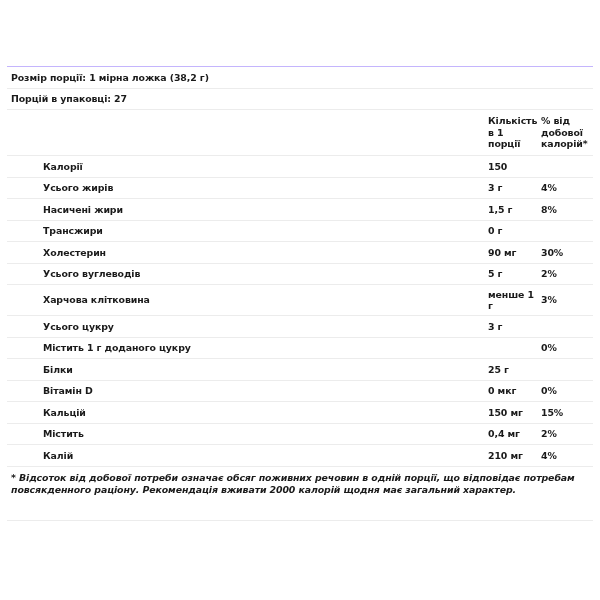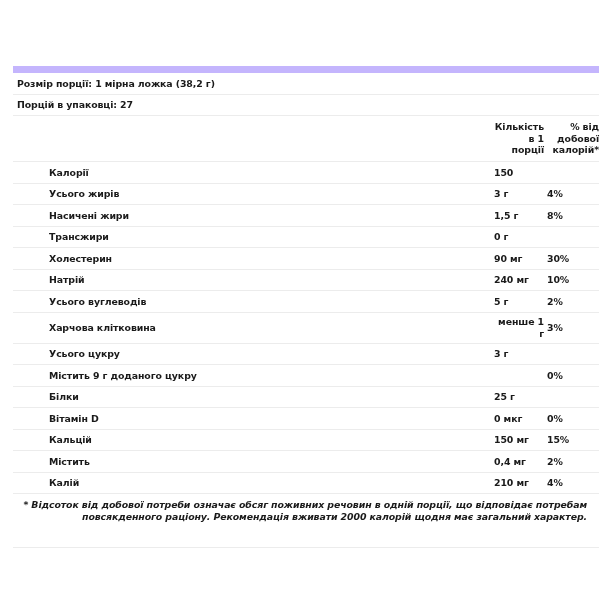--- a/index.html
+++ b/index.html
@@ -13,25 +13,24 @@
     body {
       font-family: "DejaVu Sans", "Liberation Sans", sans-serif;
       color: #1a1a1a;
       font-size: 9.4px;
       font-weight: bold;
       letter-spacing: -0.1px;
       position: relative;
     }
     .table {
       position: absolute;
-      left: 13px;
+      left: 7px;
       top: 66px;
       width: 586px;
-      border-top: 7px solid #c4b5fd;
-      text-align: right;
+      border-top: 1px solid #c4b5fd;
     }
     .row {
       position: relative;
       border-bottom: 1px solid #ececec;
       box-sizing: border-box;
       height: 21.5px;
     }
     .row.info {
       height: 21.5px;
     }
@@ -109,46 +108,41 @@
     <div class="cell amt">0 г</div>
     <div class="cell pct"></div>
   </div>
 
   <div class="row">
     <div class="cell name">Холестерин</div>
     <div class="cell amt">90 мг</div>
     <div class="cell pct">30%</div>
   </div>
 
-  <div class="row">
-    <div class="cell name">Натрій</div>
-    <div class="cell amt">240 мг</div>
-    <div class="cell pct">10%</div>
-  </div>
 
   <div class="row">
     <div class="cell name">Усього вуглеводів</div>
     <div class="cell amt">5 г</div>
     <div class="cell pct">2%</div>
   </div>
 
   <div class="row tall">
     <div class="cell name">Харчова клітковина</div>
     <div class="cell amt">менше 1 г</div>
     <div class="cell pct">3%</div>
   </div>
 
   <div class="row">
     <div class="cell name">Усього цукру</div>
     <div class="cell amt">3 г</div>
     <div class="cell pct"></div>
   </div>
 
   <div class="row">
-    <div class="cell name">Містить 9 г доданого цукру</div>
+    <div class="cell name">Містить 1 г доданого цукру</div>
     <div class="cell amt"></div>
     <div class="cell pct">0%</div>
   </div>
 
   <div class="row">
     <div class="cell name">Білки</div>
     <div class="cell amt">25 г</div>
     <div class="cell pct"></div>
   </div>
 

